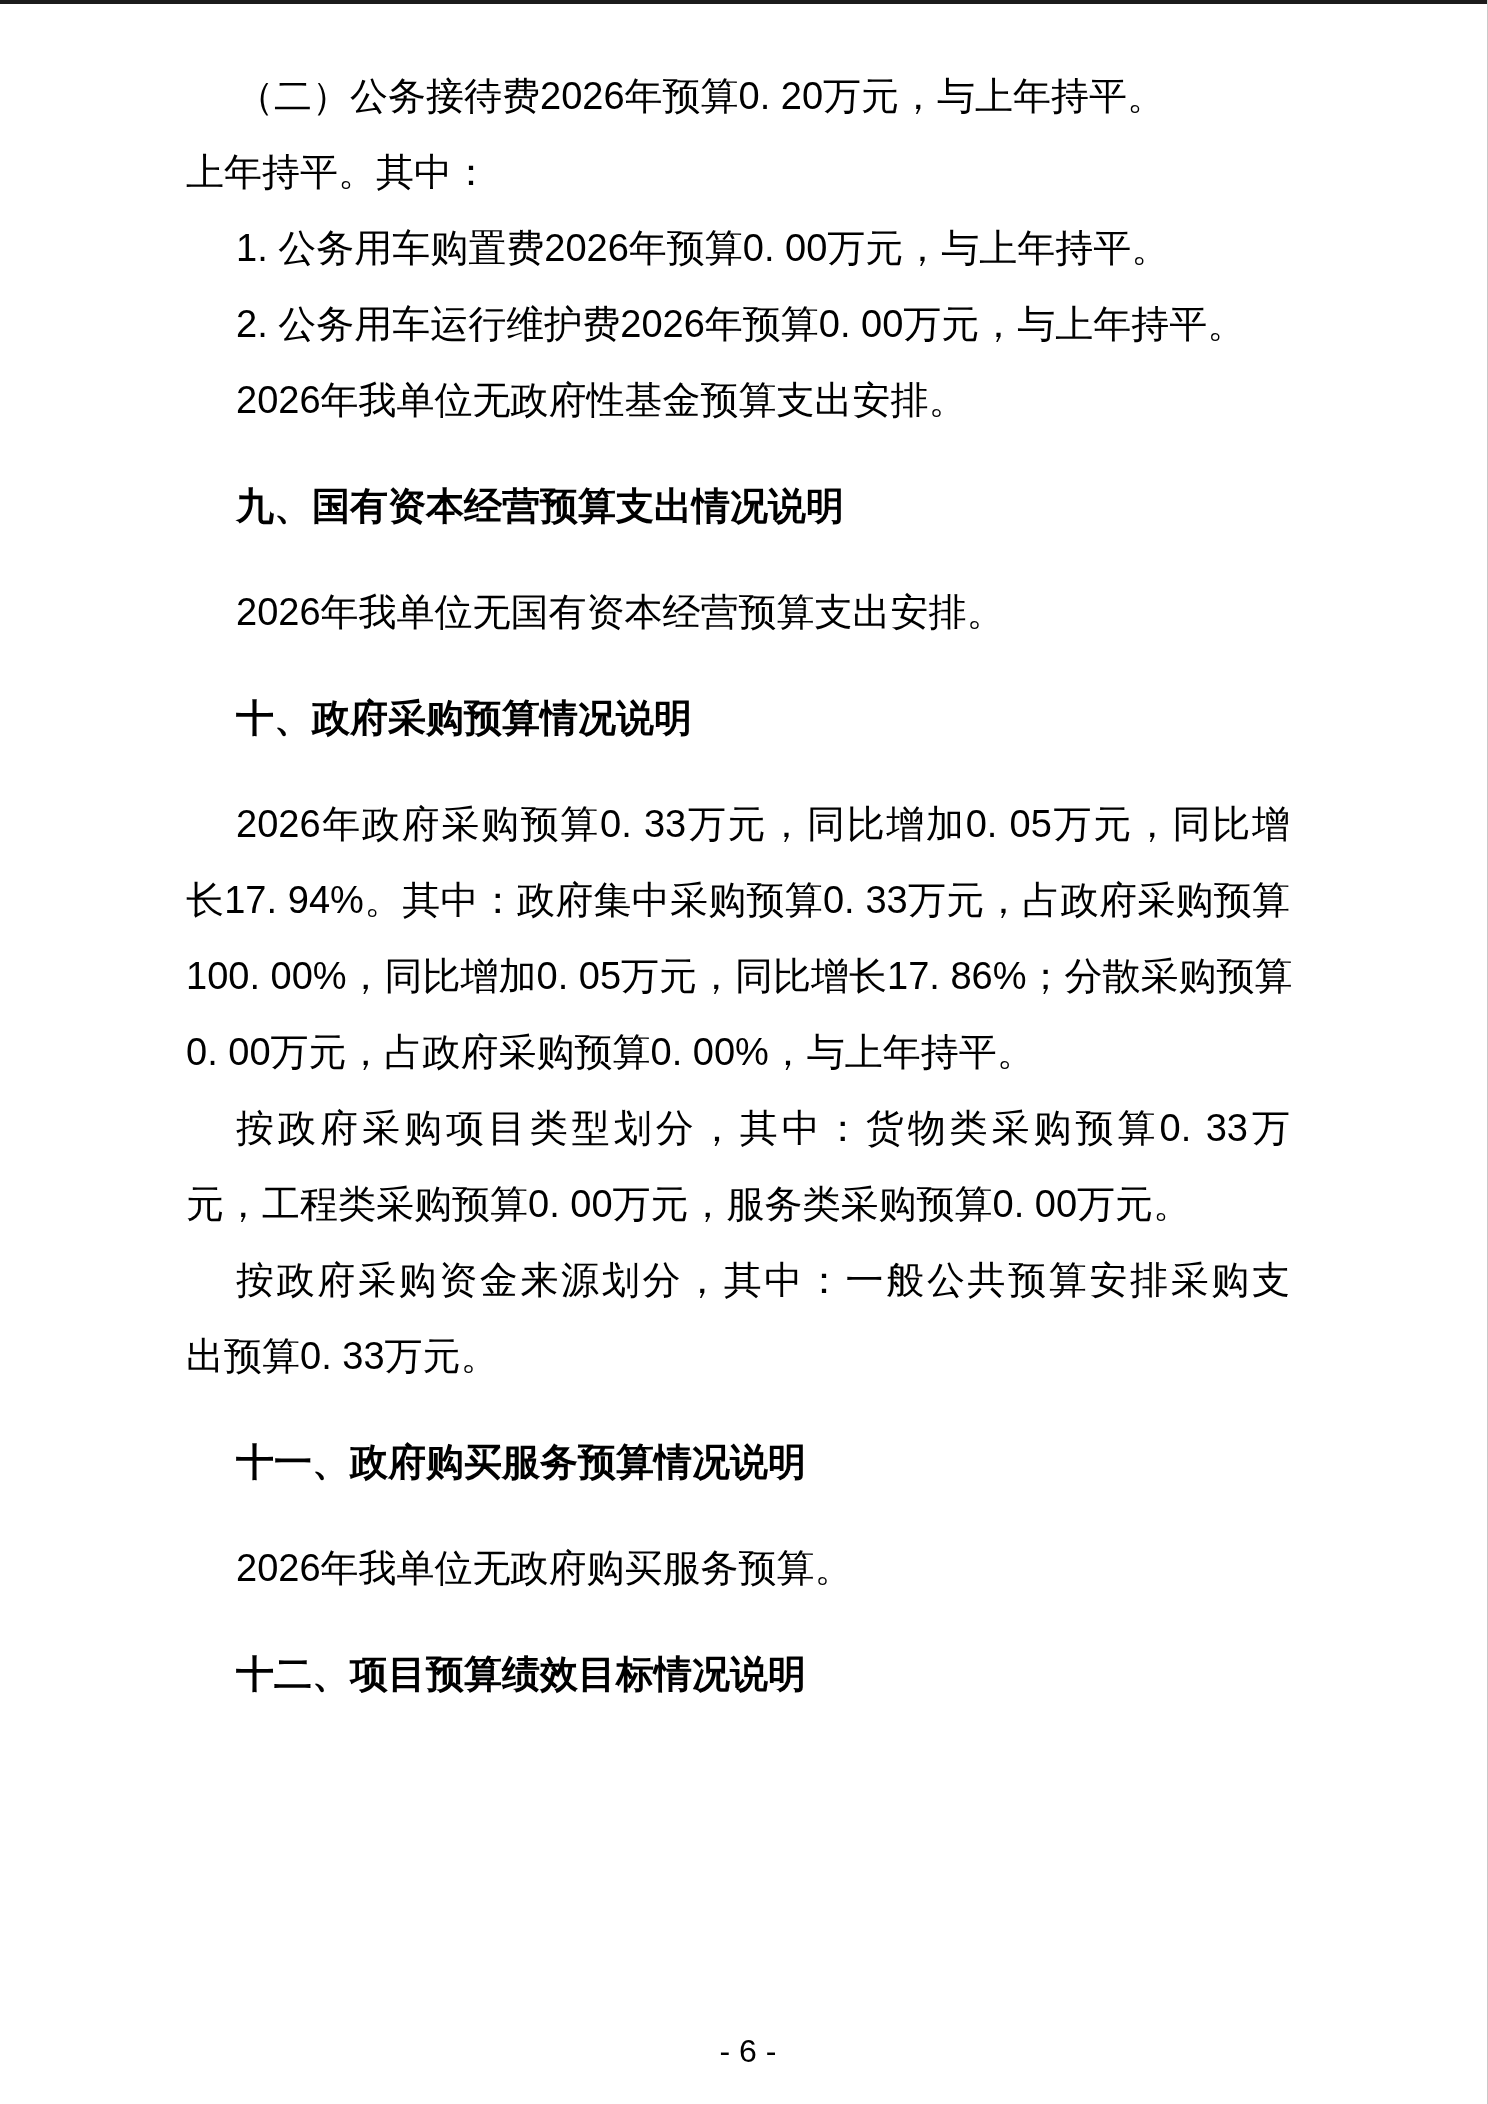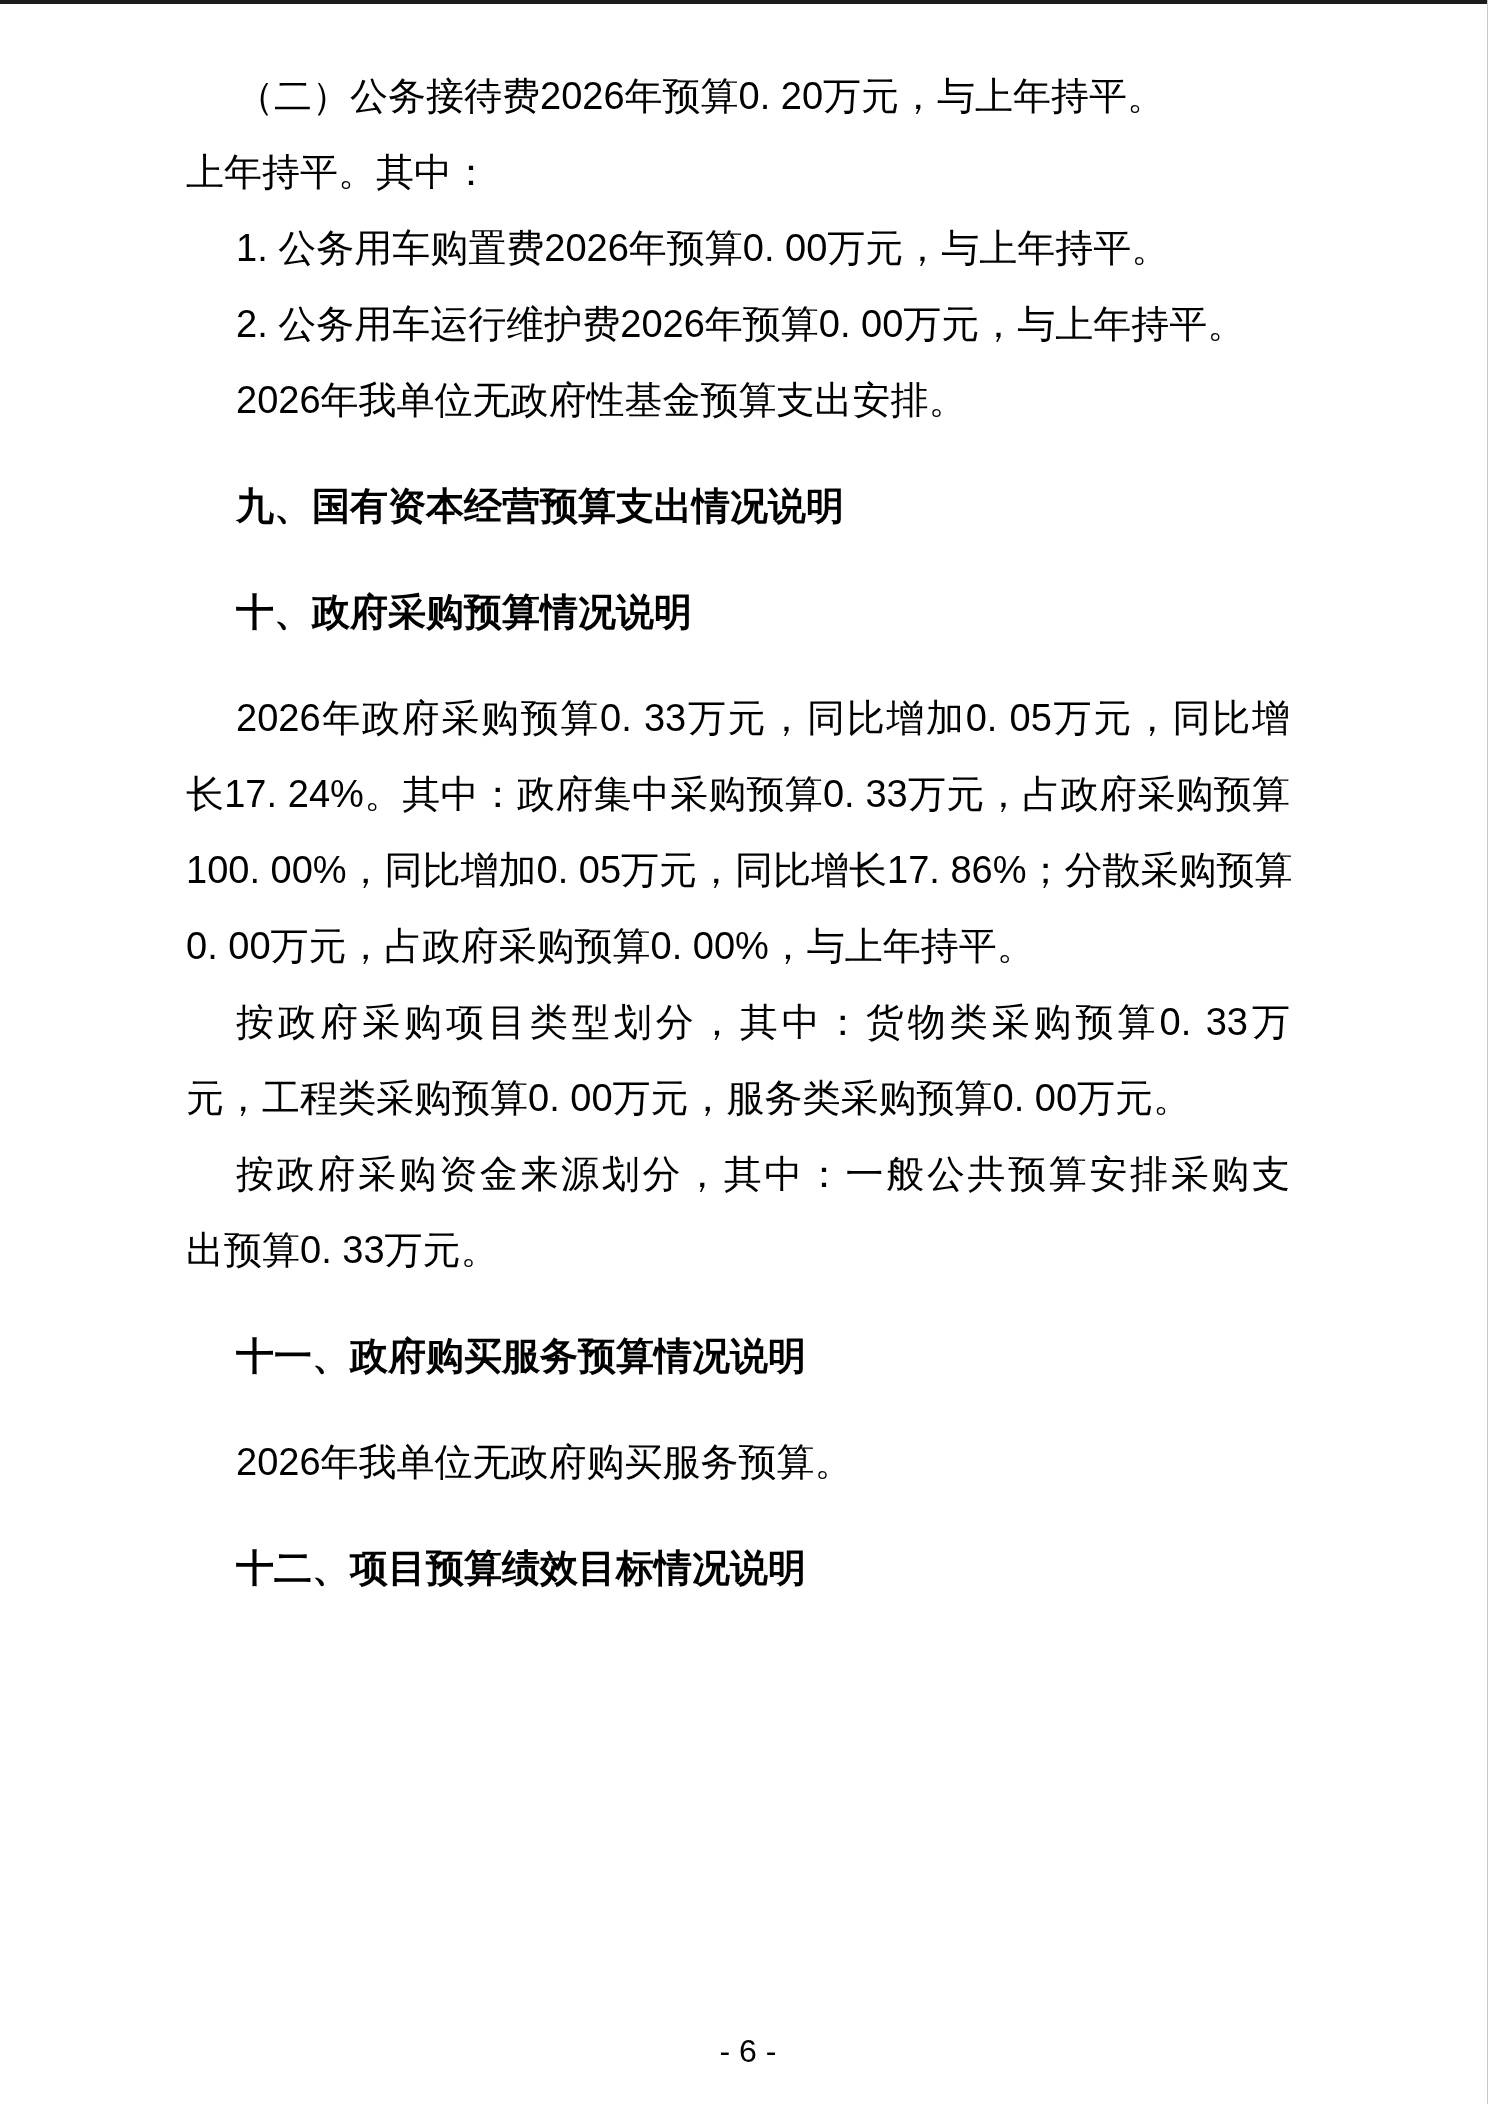--- a/index.html
+++ b/index.html
@@ -76,24 +76,25 @@
 
   <div class="content">
     <div class="line indent">（二）公务接待费2026年预算0. 20万元，与上年持平。</div>
     <div class="line">上年持平。其中：</div>
     <div class="line indent">1. 公务用车购置费2026年预算0. 00万元，与上年持平。</div>
     <div class="line indent">2. 公务用车运行维护费2026年预算0. 00万元，与上年持平。</div>
 
     <div class="line indent">2026年我单位无政府性基金预算支出安排。</div>
 
     <div class="line heading">九、国有资本经营预算支出情况说明</div>
+    <div class="line indent">2026年我单位无国有资本经营预算支出安排。</div>
 
     <div class="line heading">十、政府采购预算情况说明</div>
     <div class="line indent fill">2026年政府采购预算0. 33万元，同比增加0. 05万元，同比增</div>
-    <div class="line fill">长17. 24%。其中：政府集中采购预算0. 33万元，占政府采购预算</div>
+    <div class="line fill">长17. 94%。其中：政府集中采购预算0. 33万元，占政府采购预算</div>
     <div class="line fill">100. 00%，同比增加0. 05万元，同比增长17. 86%；分散采购预算</div>
     <div class="line">0. 00万元，占政府采购预算0. 00%，与上年持平。</div>
     <div class="line indent fill">按政府采购项目类型划分，其中：货物类采购预算0. 33万</div>
     <div class="line">元，工程类采购预算0. 00万元，服务类采购预算0. 00万元。</div>
     <div class="line indent fill">按政府采购资金来源划分，其中：一般公共预算安排采购支</div>
     <div class="line">出预算0. 33万元。</div>
 
     <div class="line heading">十一、政府购买服务预算情况说明</div>
     <div class="line indent">2026年我单位无政府购买服务预算。</div>
 

